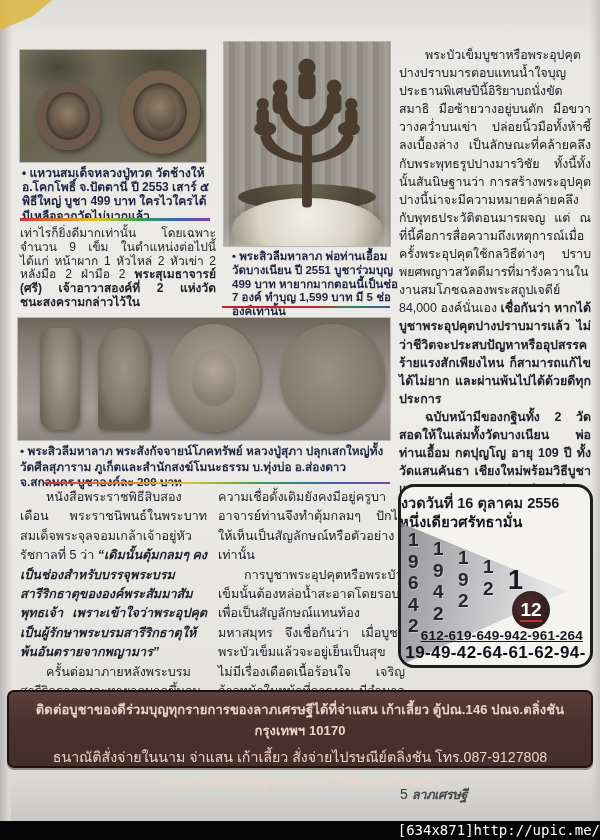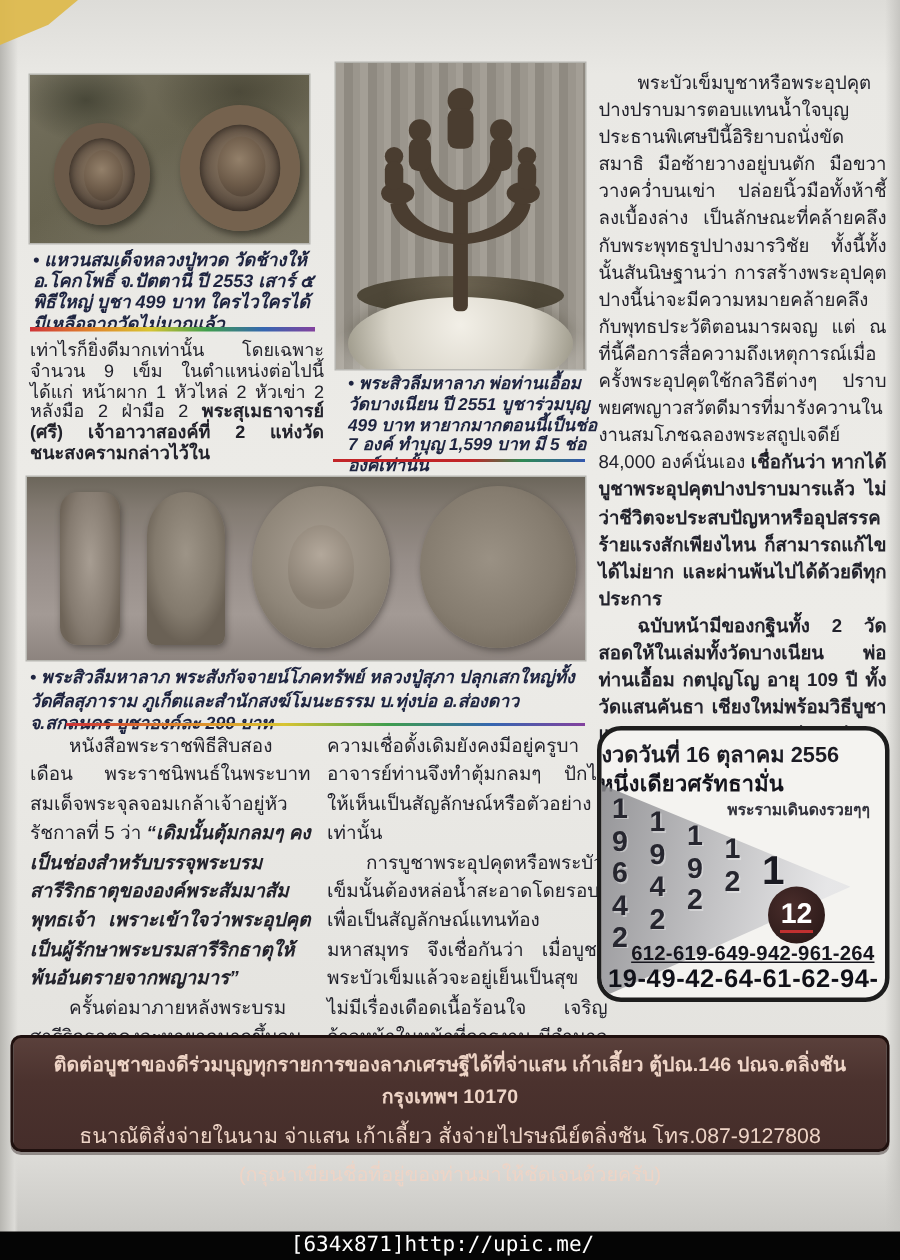--- a/index.html
+++ b/index.html
@@ -67,21 +67,21 @@
 
   
   .rainbow { position:absolute; height:3px;
     background:linear-gradient(90deg,#cf3438 0%,#e0862c 22%,#d8c431 42%,#3f9e4d 62%,#3566b0 82%,#83419e 100%); }
   #sep-ring { left:20px; top:218px; width:190px; }
   #sep-bottom { left:44px; top:482px; width:346px; height:2px; }
   #sep-sivali { position:absolute; left:222px; top:306px; width:168px; height:2px;
     background:linear-gradient(90deg,#c22528 0%,#c22528 55%,#2f8a54 75%,#3457ae 100%); }
 
   
-  .caption { position:absolute; font-weight:bold; font-style:italic; color:#1e2440; font-size:12px; line-height:14.2px; }
+  .caption { position:absolute; font-weight:bold; color:#1e2440; font-size:12px; line-height:14.2px; }
   .body-col { position:absolute; color:#22222b; text-align:justify; }
   .b { font-weight:bold; }
   .bi { font-weight:bold; font-style:italic; }
   .indent { text-indent:26px; }
 
   #ring-caption { left:22px; top:166px; width:188px; }
   #sivali-caption { left:232px; top:250px; width:170px; font-size:11.5px; line-height:13.8px; }
   #left-para { left:20px; top:227px; width:196px; font-size:12px; line-height:13.8px; }
   #right-col { left:399px; top:46px; width:192px; font-size:12.4px; line-height:18.1px; }
   #right-col p { text-align:justify; }
@@ -120,21 +120,21 @@
     color:#eed4c6; text-align:center; box-shadow:0 2px 0 rgba(30,16,14,.4); }
   #contact .c1 { margin-top:7px; font-size:13px; font-weight:bold; letter-spacing:.1px; }
   #contact .c2 { margin-top:5px; font-size:14.2px; }
   #contact .c3 { margin-top:4px; font-size:13.2px; }
 
   #pagefoot { position:absolute; left:400px; top:784px; width:190px; color:#3a3a3a; font-size:14px; }
   #pagefoot .num { font-weight:normal; }
   #pagefoot .brand { font-weight:bold; font-style:italic; font-size:13px; color:#4a4a4a; letter-spacing:-.5px; }
 
   #wm-bar { position:absolute; left:0; top:821px; width:600px; height:19px; background:#050505;
-    color:#fff; font-size:14px; text-align:center; line-height:19px; padding-right:10px;
+    color:#fff; font-size:14px; text-align:right; line-height:19px; 
     font-family:"DejaVu Sans Mono","Liberation Mono",monospace; }
 </style>
 </head>
 <body>
 
 <div id="scan">
   <div class="edge-left"></div>
   <div class="edge-right"></div>
   <div class="corner-yellow"></div>
 
@@ -202,21 +202,20 @@
       <p class="indent">ครั้นต่อมาภายหลังพระบรมสารีริกธาตุคงจะหายากมากขึ้นจนไม่สามารถบรรจุได้เพียงพอ แต่เพราะ</p>
     </div>
     <div id="bottom-mid" class="body-col">
       <p>ความเชื่อดั้งเดิมยังคงมีอยู่ครูบาอาจารย์ท่านจึงทำตุ้มกลมๆ ปักไว้ให้เห็นเป็นสัญลักษณ์หรือตัวอย่างเท่านั้น</p>
       <p class="indent">การบูชาพระอุปคุตหรือพระบัวเข็มนั้นต้องหล่อน้ำสะอาดโดยรอบเพื่อเป็นสัญลักษณ์แทนท้องมหาสมุทร จึงเชื่อกันว่า เมื่อบูชาพระบัวเข็มแล้วจะอยู่เย็นเป็นสุข ไม่มีเรื่องเดือดเนื้อร้อนใจ เจริญก้าวหน้าในหน้าที่การงาน มีอำนาจวาสนา แคล้วคลาดปลอดภัยจากอันตรายและอุบัติเหตุต่างๆ</p>
     </div>
 
     <div id="lottery">
       <div id="lot-date">งวดวันที่ 16 ตุลาคม 2556</div>
       <div id="lot-title">จิตหนึ่งเดียวศรัทธามั่น</div>
-      <div id="lot-sub">พระรามเดินดงรวยๆๆ</div>
       <div id="lot-tri-bg"></div>
       <div id="lot-digits">
           <span class="tri-digit" style="left: 7px; top: 42px;">1</span>
           <span class="tri-digit" style="left: 7px; top: 63.5px;">9</span>
           <span class="tri-digit" style="left: 7px; top: 85px;">6</span>
           <span class="tri-digit" style="left: 7px; top: 106.5px;">4</span>
           <span class="tri-digit" style="left: 7px; top: 128px;">2</span>
           <span class="tri-digit" style="left: 32px; top: 51px;">1</span>
           <span class="tri-digit" style="left: 32px; top: 72.5px;">9</span>
           <span class="tri-digit" style="left: 32px; top: 94px;">4</span>
@@ -234,18 +233,22 @@
       <div id="lot-row1">612-619-649-942-961-264</div>
       <div id="lot-row2">19-49-42-64-61-62-94-96</div>
     </div>
 
     <div id="contact">
       <div class="c1">ติดต่อบูชาของดีร่วมบุญทุกรายการของลาภเศรษฐีได้ที่จ่าแสน เก้าเลี้ยว ตู้ปณ.146 ปณจ.ตลิ่งชัน กรุงเทพฯ 10170</div>
       <div class="c2">ธนาณัติสั่งจ่ายในนาม จ่าแสน เก้าเลี้ยว สั่งจ่ายไปรษณีย์ตลิ่งชัน โทร.087-9127808</div>
       <div class="c3">(กรุณาเขียนชื่อที่อยู่ของท่านมาให้ชัดเจนด้วยครับ)</div>
     </div>
 
+    <div id="pagefoot">
+      <span class="num">5</span>
+      <span class="brand">ลาภเศรษฐี</span>
+    </div>
   </div>
 </div>
 
 <div id="wm-bar">
   <span>[634x871]http://upic.me/</span>
 </div>
 
 </body></html>

